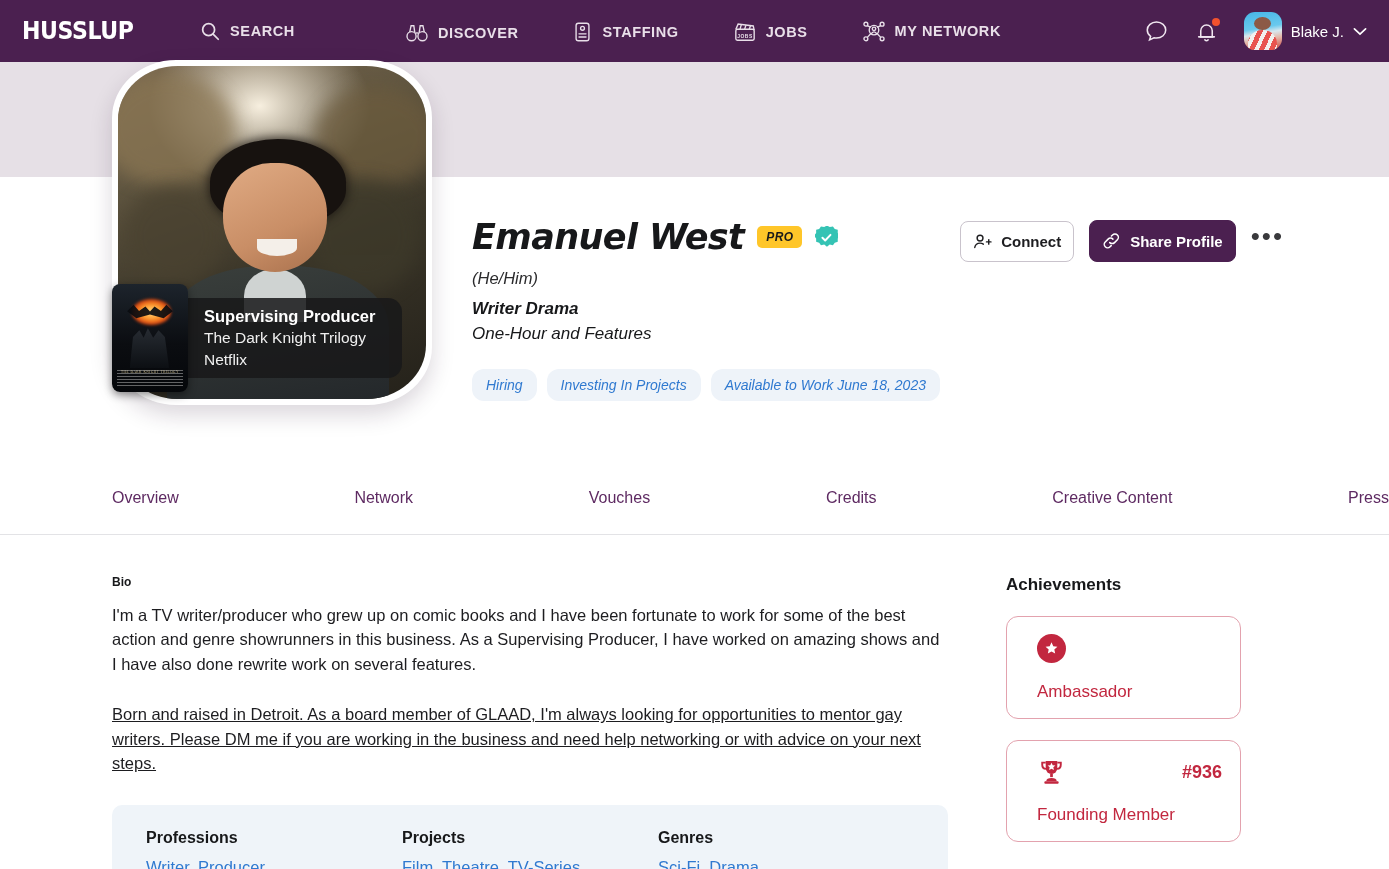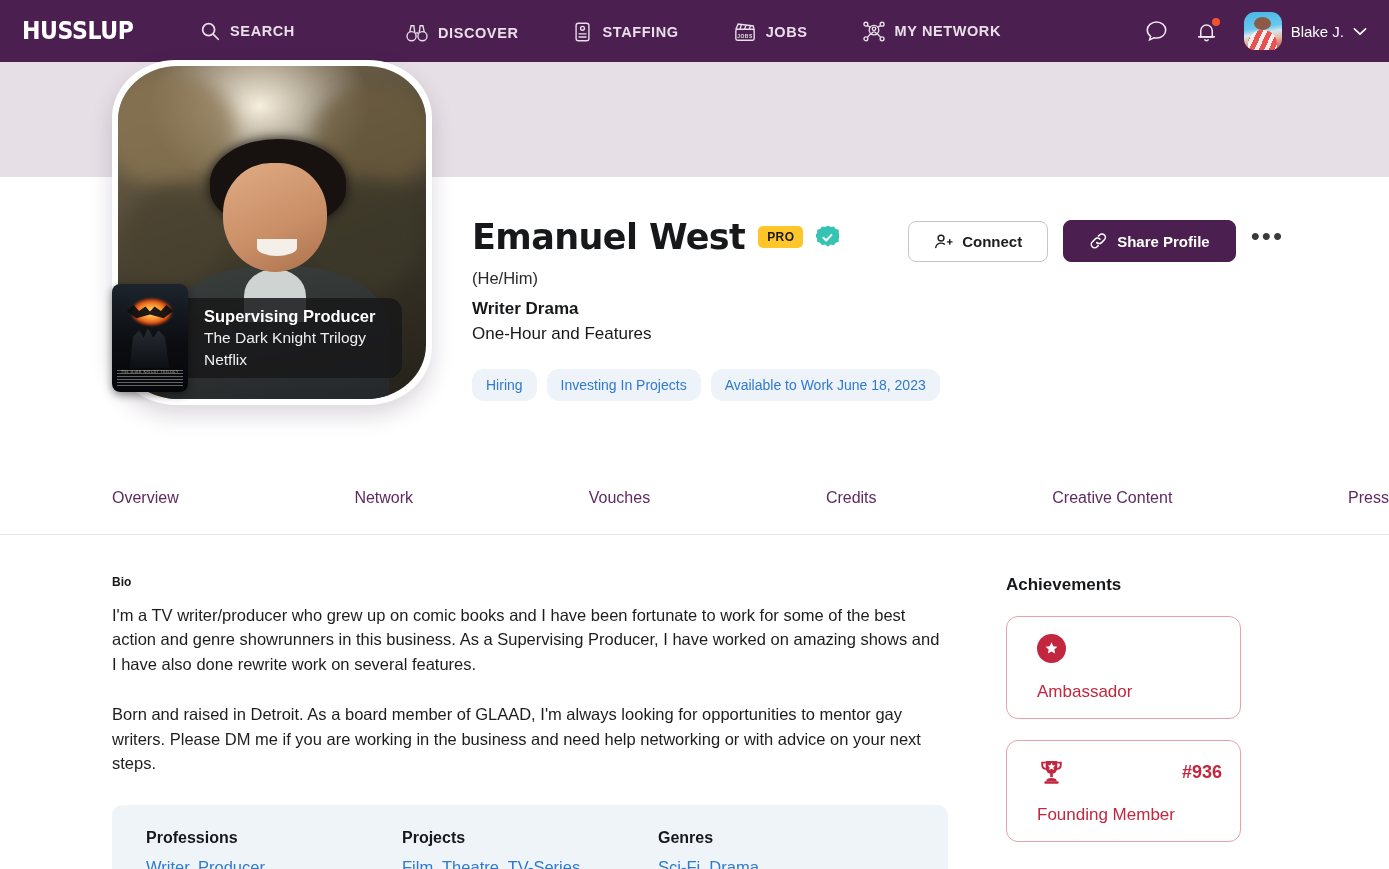--- a/index.html
+++ b/index.html
@@ -185,21 +185,21 @@
     display: flex; flex-direction: column; justify-content: center;
     flex: 1;
     align-self: center;
     height: 80px;
   }
   .credit-role { font-size: 16.5px; font-weight: 700; line-height: 1.35; }
   .credit-title { font-size: 15.5px; font-weight: 400; line-height: 1.4; color:#efefef; }
   .credit-net { font-size: 15.5px; font-weight: 400; line-height: 1.4; color:#efefef; }
 
   
-  .name-block { position: absolute; left: 472px; top: 40px; }
+  .name-block { position: absolute; left: 472px; top: 40px; font-style: italic; }
   .name-row { display: flex; align-items: center; gap: 13px; }
   .pname {
     font-size: 35px; font-weight: 700; color: #17181a;
     letter-spacing: -0.6px; white-space: nowrap;
     font-family: "DejaVu Sans", sans-serif;
   }
   .pro-badge {
     background: #ffc629; color: #1a1a1a;
     font-size: 12px; font-weight: 700; letter-spacing: .4px;
     padding: 4px 9px; border-radius: 5px;
@@ -224,21 +224,21 @@
   }
 
   
   .actions {
     position: absolute; right: 105px; top: 43px;
     display: flex; align-items: center; gap: 15px;
   }
   .btn {
     display: flex; align-items: center; gap: 9px;
     font-size: 15px; font-weight: 700;
-    padding: 11px 25px; border-radius: 8px;
+    padding: 11px 12px; border-radius: 8px;
     cursor: pointer; white-space: nowrap;
   }
   .btn-outline { background: #fff; border: 1.4px solid #c9c3cc; color: #1d1d20; }
   .btn-primary { background: #4b2050; border: 1.4px solid #4b2050; color: #ffffff; }
   .dots { color:#3a3a3d; font-size: 26px; line-height: 10px; letter-spacing: 2px; cursor: pointer; padding-bottom: 10px; }
 
   
   .tabs {
     display: flex; gap: 34px;
     padding: 0 0 0 112px;
@@ -258,21 +258,21 @@
     background: #fff;
   }
   .col-main { width: 950px; padding-left: 112px; padding-right: 0; }
   .col-side { flex: 1; padding-left: 56px; }
 
   .sec-head { font-size: 12px; font-weight: 700; color: #17181a; }
   .bio-p {
     font-size: 16.5px; color: #1d1d20; line-height: 1.48;
     margin-top: 14px; max-width: 836px;
   }
-  .bio-p.second { margin-top: 26px; }
+  .bio-p.second { margin-top: 26px; text-decoration: underline; }
 
   .facts {
     margin-top: 30px; width: 836px;
     background: #eff4f9; border-radius: 10px;
     display: flex; padding: 24px 34px 26px 34px; gap: 0;
   }
   .fact { width: 265px; }
   .fact-label { font-size: 16px; font-weight: 700; color: #17181a; }
   .fact-value { font-size: 16.5px; color: #2f79d0; margin-top: 11px; cursor: pointer; }
 

